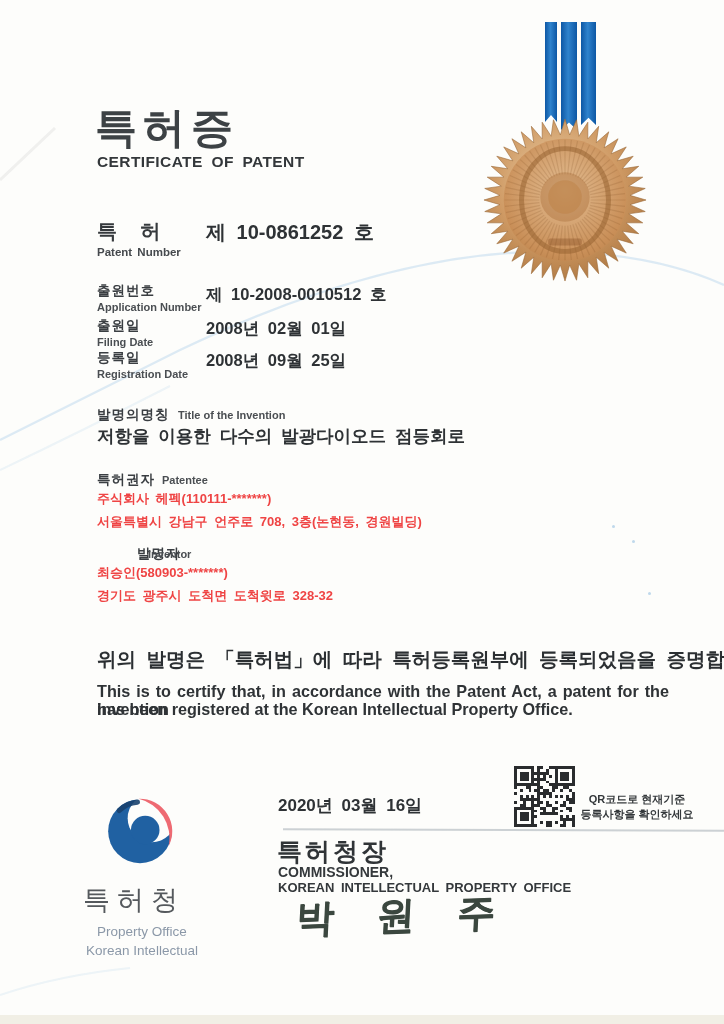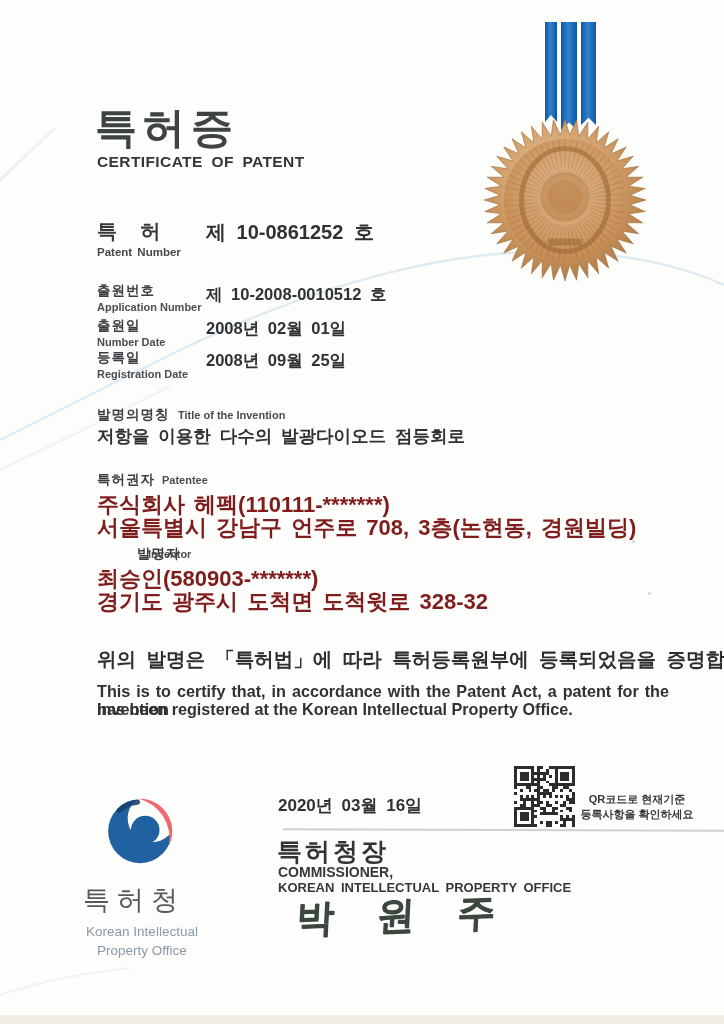--- a/index.html
+++ b/index.html
@@ -21,21 +21,21 @@
   .pat-value{left:206px;top:219px;font-size:20px;font-weight:bold;word-spacing:5px;color:#2e3235;}
 
   .f-label{font-size:13.5px;font-weight:bold;letter-spacing:1px;color:#3a3e42;}
   .f-sub{font-size:11px;font-weight:bold;color:#4a4e52;}
   .f-value{font-size:16.5px;font-weight:bold;word-spacing:4px;color:#2e3235;}
 
   .inv-label{left:97px;top:406px;}
   .inv-sub{left:178px;top:409px;}
   .inv-title{left:97px;top:424px;font-size:17.5px;font-weight:bold;word-spacing:4px;color:#2e3235;}
 
-  .sec-line{font-size:22px;font-weight:bold;word-spacing:3px;color:#7f1d1d;}
+  .sec-line{font-size:13px;font-weight:bold;word-spacing:3px;color:#ef4444;}
 
   .stmt-kr{left:97px;top:646px;font-size:19.5px;font-weight:bold;word-spacing:5px;color:#2b2f32;}
   .stmt-en{left:97px;width:572px;font-size:16.2px;font-weight:bold;color:#2f3336;line-height:18px;}
   .stmt-en.just{text-align:justify;text-align-last:justify;}
 
   
   .issue-date{left:278px;top:794px;font-size:17px;font-weight:bold;word-spacing:4px;color:#2e3235;}
   .qr-box{left:514px;top:766px;width:61px;height:61px;}
   .qr-box svg{width:100%;height:100%;shape-rendering:crispEdges;}
   .qr-note{left:578px;top:792px;width:118px;text-align:center;font-size:11px;font-weight:bold;line-height:14.5px;color:#34383b;}
@@ -173,21 +173,21 @@
 
   <div class="abs pat-label nowrap">특 허</div>
   <div class="abs pat-sub nowrap">Patent Number</div>
   <div class="abs pat-value nowrap">제 10-0861252 호</div>
 
   <div class="abs f-label nowrap" style="left:97px;top:282px;">출원번호</div>
   <div class="abs f-sub nowrap" style="left:97px;top:301px;">Application Number</div>
   <div class="abs f-value nowrap" style="left:206px;top:284px;">제 10-2008-0010512 호</div>
 
   <div class="abs f-label nowrap" style="left:97px;top:317px;">출원일</div>
-  <div class="abs f-sub nowrap" style="left:97px;top:336px;">Number Date</div>
+  <div class="abs f-sub nowrap" style="left:97px;top:336px;">Filing Date</div>
   <div class="abs f-value nowrap" style="left:206px;top:318px;">2008년 02월 01일</div>
 
   <div class="abs f-label nowrap" style="left:97px;top:349px;">등록일</div>
   <div class="abs f-sub nowrap" style="left:97px;top:368px;">Registration Date</div>
   <div class="abs f-value nowrap" style="left:206px;top:350px;">2008년 09월 25일</div>
 
   <div class="abs f-label inv-label nowrap">발명의명칭</div>
   <div class="abs f-sub inv-sub nowrap">Title of the Invention</div>
   <div class="abs inv-title nowrap">저항을 이용한 다수의 발광다이오드 점등회로</div>
 
@@ -450,18 +450,18 @@
     <svg width="78" height="80" viewBox="0 0 120 120">
       <circle cx="60" cy="62" r="49" fill="#2061a2"></circle>
       <circle cx="78" cy="42" r="37" fill="#fdfdfb"></circle>
       <path d="M 58 12 A 50 50 0 0 1 104 85 A 62 62 0 0 0 58 12 Z" fill="#ee6a72"></path>
       <path d="M 56 17 A 45 45 0 0 0 28 30" fill="none" stroke="#18416e" stroke-width="8" stroke-linecap="round" opacity="0.9"></path>
       <circle cx="68" cy="60" r="22" fill="#2061a2"></circle>
     </svg>
   </div>
   <div class="abs office-kr nowrap">특허청</div>
   <div class="abs office-en">
+    <div>Property Office</div>
     <div>Korean Intellectual</div>
-    <div>Property Office</div>
   </div>
 
   <div class="abs bottom-band"></div>
 </div>
 
 </body></html>

